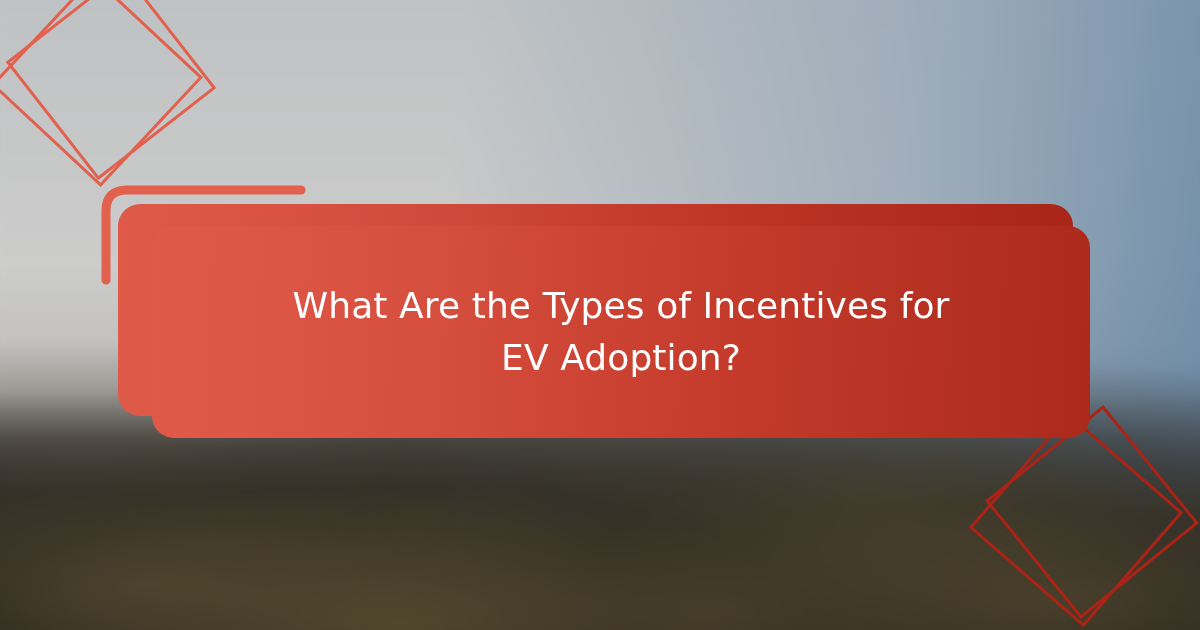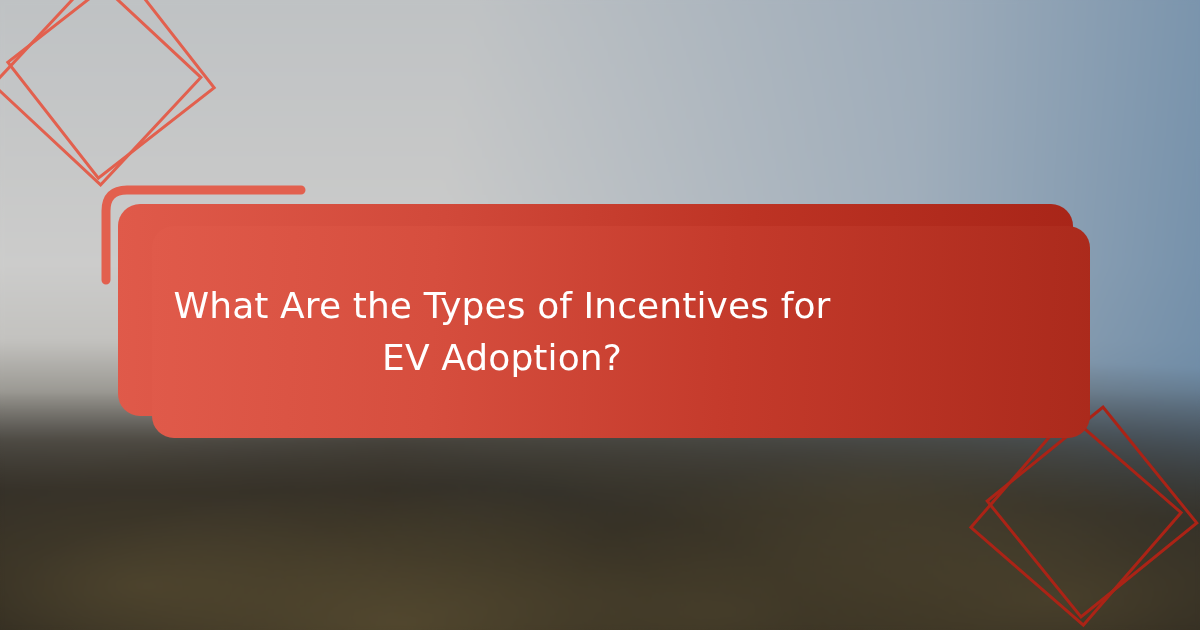--- a/index.html
+++ b/index.html
@@ -142,21 +142,21 @@
   .card-front {
     position: absolute;
     left: 34px;
     top: 22px;
     width: 938px;
     height: 212px;
     border-radius: 22px;
     background: linear-gradient(92deg, #e05a4a 0%, #d64e3e 30%, #c43a2b 62%, #ab2a1c 100%);
     display: flex;
     align-items: center;
-    justify-content: flex-start;
+    justify-content: center;
   }
 
   .card-title {
     margin: 0;
     width: 700px;
     text-align: center;
     color: #ffffff;
     font-size: 36px;
     font-weight: 400;
     line-height: 1.44;

